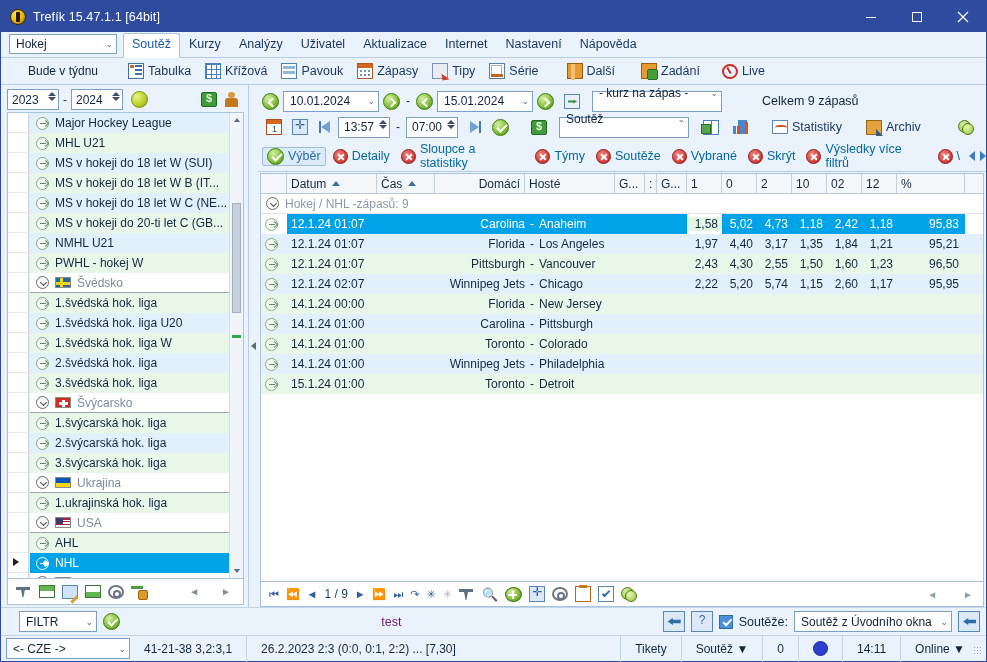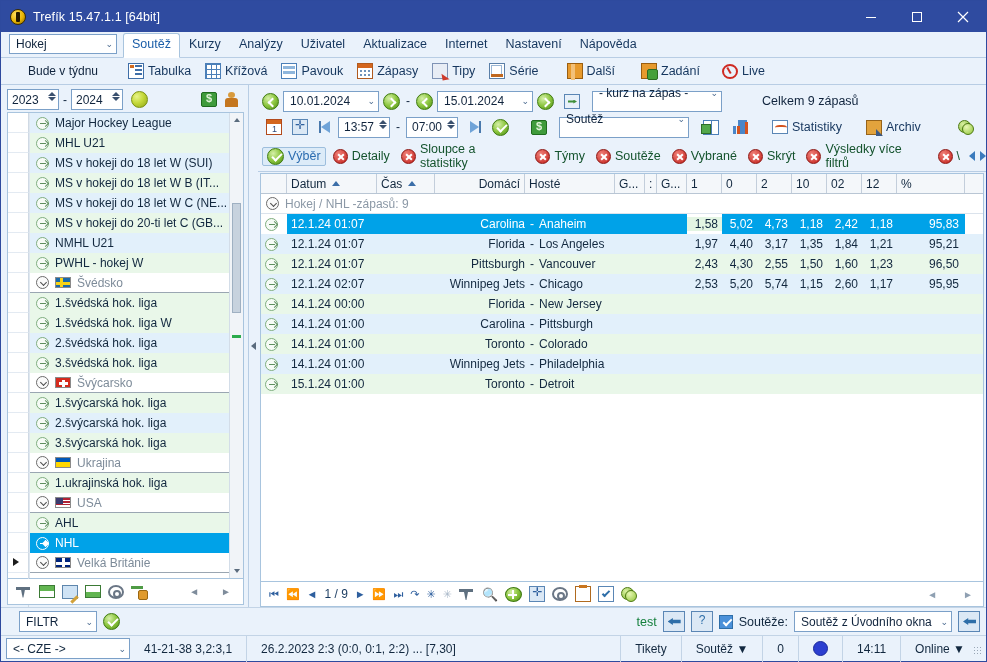--- a/index.html
+++ b/index.html
@@ -267,21 +267,21 @@
   .ico-arch::after{content:"";position:absolute;right:-2px;bottom:-2px;width:0;height:0;
     border-left:7px solid #3b5a85;border-top:7px solid transparent;}
   .ico-coins{width:17px;height:15px;}
   .ico-coins::before{content:"";position:absolute;left:0;top:0;width:11px;height:11px;border-radius:50%;
     background:radial-gradient(circle at 35% 30%,#d9f0a0,#7db52f);border:1px solid #4d7a12;}
   .ico-coins::after{content:"";position:absolute;right:0;bottom:0;width:10px;height:10px;border-radius:50%;
     background:radial-gradient(circle at 35% 30%,#e8f7b4,#90c63a);border:1px solid #4d7a12;}
   
   .tabstrip{ flex:0 0 24px; display:flex; align-items:center; gap:3px; padding-left:4px;
     background:#eaf2fb; border-bottom:1px solid #b8cde4; font-size:12.5px;}
-  .tabitem{ display:flex; align-items:center; gap:4px; padding:1px 4px; color:#14532d;}
+  .tabitem{ display:flex; align-items:center; gap:4px; padding:1px 4px; color:#0369a1;}
   .tabitem.sel{ background:#dcebf8; color:#2b6cb0; border:1px solid #9dbedd; border-radius:2px; padding:0 4px;}
   .xred{ width:15px;height:15px;border-radius:50%;background:radial-gradient(circle at 35% 30%,#ef8078,#c3201a);
     border:1px solid #8d1511;position:relative;flex:0 0 15px;}
   .xred::before,.xred::after{content:"";position:absolute;left:3px;top:6px;width:8px;height:2px;background:#fff;}
   .xred::before{transform:rotate(45deg);} .xred::after{transform:rotate(-45deg);}
   .tabstrip .navarr{ display:flex;gap:5px;align-items:center;margin-left:2px;color:#2e6ea8;}
   .arrL,.arrR{width:0;height:0;border-top:5px solid transparent;border-bottom:5px solid transparent;}
   .arrL{border-right:6px solid #3b7bbd;} .arrR{border-left:6px solid #3b7bbd;}
   
   .gridwrap{ flex:1; display:flex; flex-direction:column; min-height:0;
@@ -311,21 +311,21 @@
     padding-left:8px; background:#fff; border:1px solid #a8c4de; border-top:none;
     margin:0 2px 0 2px; font-size:12px; color:#17395f;}
   .pgi{ color:#2e5f9e; font-size:11px; }
   .pager .rsc{ margin-left:auto; display:flex; gap:26px; padding-right:10px; color:#8fa0b2; font-size:10px;}
   
   .bottombar{ flex:0 0 28px; height:28px; display:flex; align-items:center; gap:6px;
     padding:0 6px; background:#eaf2fb; border-top:1px solid #c3d4e6;}
   .filtrsel{ width:78px;height:21px;background:#fff;border:1px solid #7ba0c8;display:flex;align-items:center;
     padding:0 3px 0 6px;font-size:12px;color:#10243d;margin-left:12px;}
   .filtrsel .cv{margin-left:auto;color:#4a6a8f;font-size:9px;}
-  .testlabel{ flex:1; text-align:right; font-size:12.5px; color:#15803d; }
+  .testlabel{ flex:1; text-align:center; font-size:12.5px; color:#701a75; }
   .sqbtn{ width:22px;height:21px;background:#dbe8f5;border:1px solid #5a86b5;position:relative;}
   .sqbtn.back::after{content:"";position:absolute;left:4px;top:6px;width:13px;height:7px;background:#2e6ea8;
     clip-path:polygon(40% 0,40% 25%,100% 25%,100% 75%,40% 75%,40% 100%,0 50%);}
   .sqbtn.help::after{content:"?";position:absolute;left:7px;top:1px;font-size:12px;color:#2e6ea8;}
   .cbx{ width:14px;height:14px;background:#4a90d9;border:1px solid #2e6ea8;position:relative;}
   .cbx::after{content:"";position:absolute;left:3px;top:3px;width:7px;height:3px;
     border-left:2px solid #fff;border-bottom:2px solid #fff;transform:rotate(-45deg);}
   .souteze-lbl{ font-size:12.5px; color:#12283f;}
   .wide-sel{ width:158px;height:21px;background:#fff;border:1px solid #7ba0c8;display:flex;align-items:center;
     padding:0 3px 0 6px;font-size:12px;color:#10243d;}
@@ -518,20 +518,24 @@
             </div>
             <div class="trow hdr">
               <span class="circ dn"></span>
               <span class="flag flag-se"></span>
               <span>Švédsko</span>
             </div>
             <div class="trow g1">
               <span class="circ"></span>
               <span>1.švédská hok. liga</span>
             </div>
+            <div class="trow g2">
+              <span class="circ"></span>
+              <span>1.švédská hok. liga U20</span>
+            </div>
             <div class="trow g1">
               <span class="circ"></span>
               <span>1.švédská hok. liga W</span>
             </div>
             <div class="trow g2">
               <span class="circ"></span>
               <span>2.švédská hok. liga</span>
             </div>
             <div class="trow g1">
               <span class="circ"></span>
@@ -837,21 +841,21 @@
             <div class="grow b">
               <div class="c-ic">
                 <span class="circ"></span>
               </div>
               <div style="display:flex;flex:1;align-items:center;height:20px;">
                 <div class="c-date">12.1.24 02:07</div>
                 <div class="c-home">Winnipeg Jets</div>
                 <div class="c-sep">-</div>
                 <div class="c-away">Chicago</div>
               </div>
-              <div class="c-num">2,53</div>
+              <div class="c-num">2,22</div>
               <div style="display:flex;align-items:center;height:20px;">
                 <div class="c-num">5,20</div>
                 <div class="c-num">5,74</div>
                 <div class="c-num">1,15</div>
                 <div class="c-num">2,60</div>
                 <div class="c-num">1,17</div>
                 <div class="c-pct">95,95</div>
               </div>
               <div class="c-tail"></div>
             </div>

